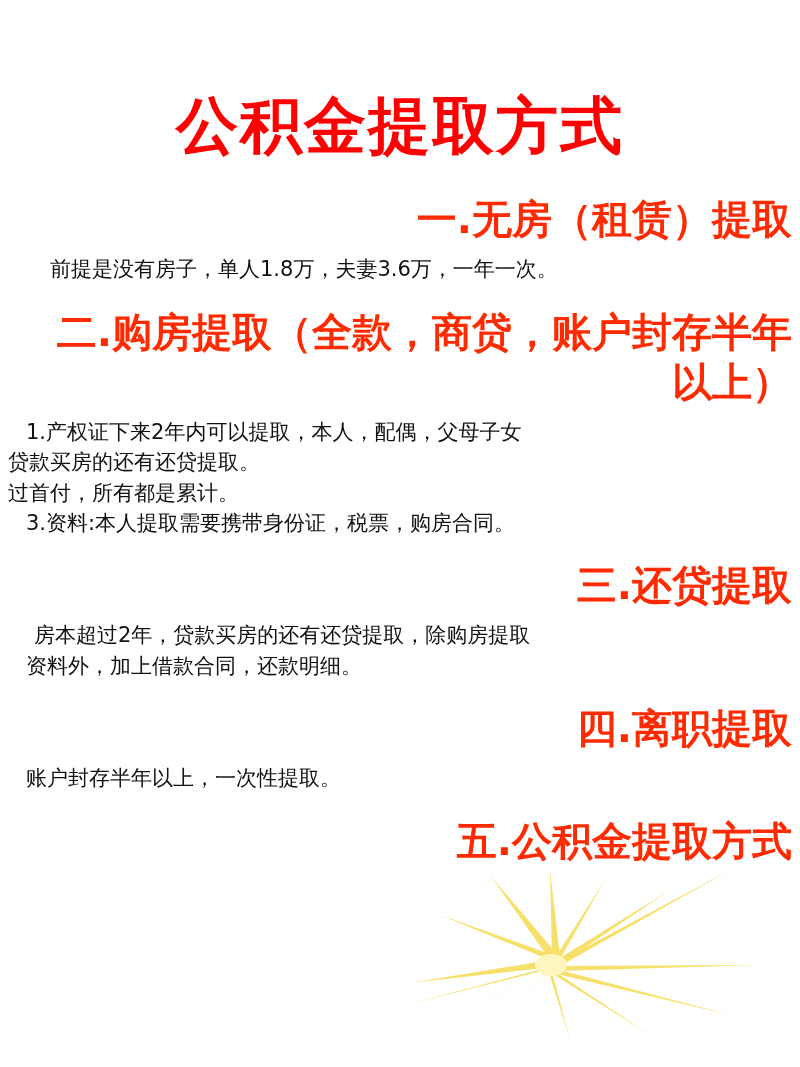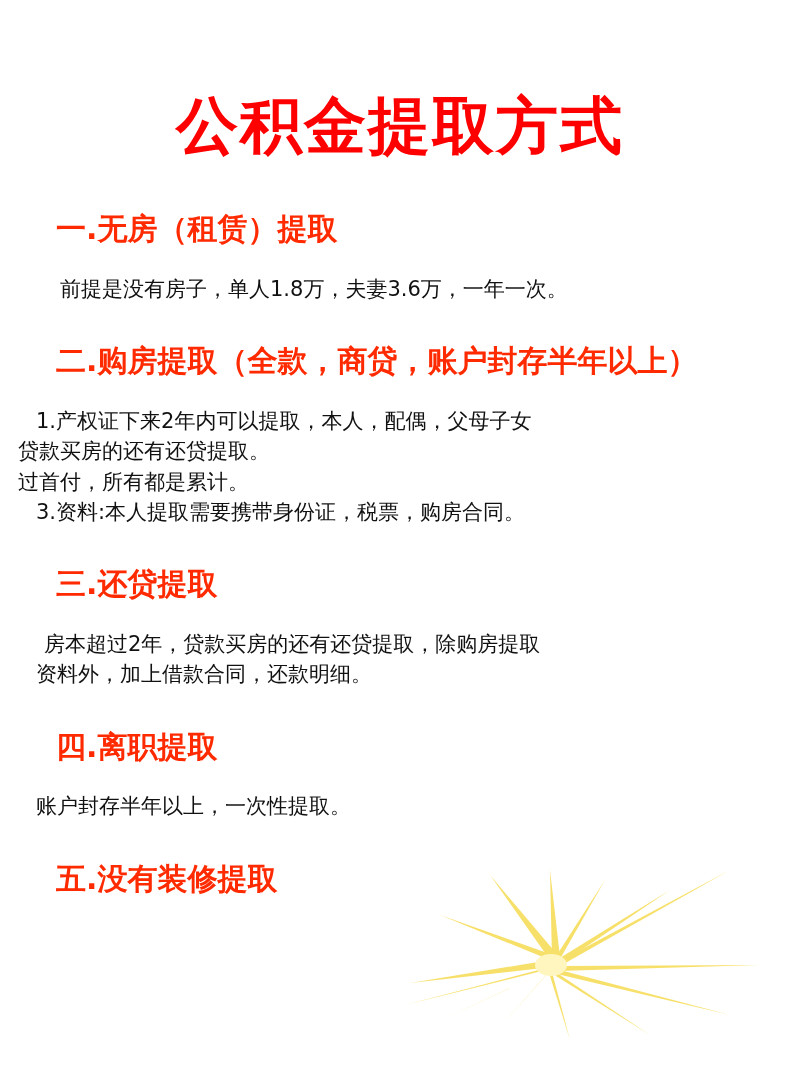--- a/index.html
+++ b/index.html
@@ -12,41 +12,42 @@
     background: #ffffff;
     font-family: "Liberation Sans", sans-serif;
     overflow: hidden;
     position: relative;
   }
   .page {
     position: relative;
     width: 800px;
     height: 886px;
     box-sizing: border-box;
-    padding: 0 18px;
+    padding: 0 8px;
   }
   .title {
     text-align: center;
     color: #ff0000;
     font-size: 62px;
     font-weight: bold;
     letter-spacing: 2px;
     margin: 0;
     padding-top: 92px;
     line-height: 1.1;
     font-family: "DejaVu Sans", "Liberation Sans", sans-serif;
   }
   .heading {
     color: #ff2a00;
     font-weight: bold;
-    font-size: 30px;
+    font-size: 40px;
     line-height: 1.25;
-    margin: 16px;
+    margin: 0;
     padding-left: 22px;
     font-family: "DejaVu Sans", "Liberation Sans", sans-serif;
+    text-align: right;
   }
   .body-text {
     color: #111111;
     font-size: 21px;
     line-height: 1.45;
     margin: 0;
     font-family: "DejaVu Sans", "Liberation Sans", sans-serif;
   }
   .indent-1 { padding-left: 42px; }
   .indent-2 { padding-left: 26px; }
@@ -94,21 +95,21 @@
   <div class="body-text indent-3">资料外，加上借款合同，还款明细。</div>
 
   <div class="gap-md"></div>
 
   <div class="heading">四.离职提取</div>
   <div class="gap-sm"></div>
   <div class="body-text indent-3">账户封存半年以上，一次性提取。</div>
 
   <div class="gap-md"></div>
 
-  <div class="heading">五.没有装修提取</div>
+  <div class="heading">五.公积金提取方式</div>
 
   <svg class="sparkle" viewBox="0 0 370 175">
     <g fill="#f7e06a">
       <polygon points="150,95 10,118 152,102"></polygon>
       <polygon points="150,95 40,50 153,90"></polygon>
       <polygon points="150,95 90,10 156,88"></polygon>
       <polygon points="152,95 150,5 160,92"></polygon>
       <polygon points="153,96 205,15 160,94"></polygon>
       <polygon points="155,96 270,25 162,98"></polygon>
       <polygon points="156,98 330,5 160,101"></polygon>

